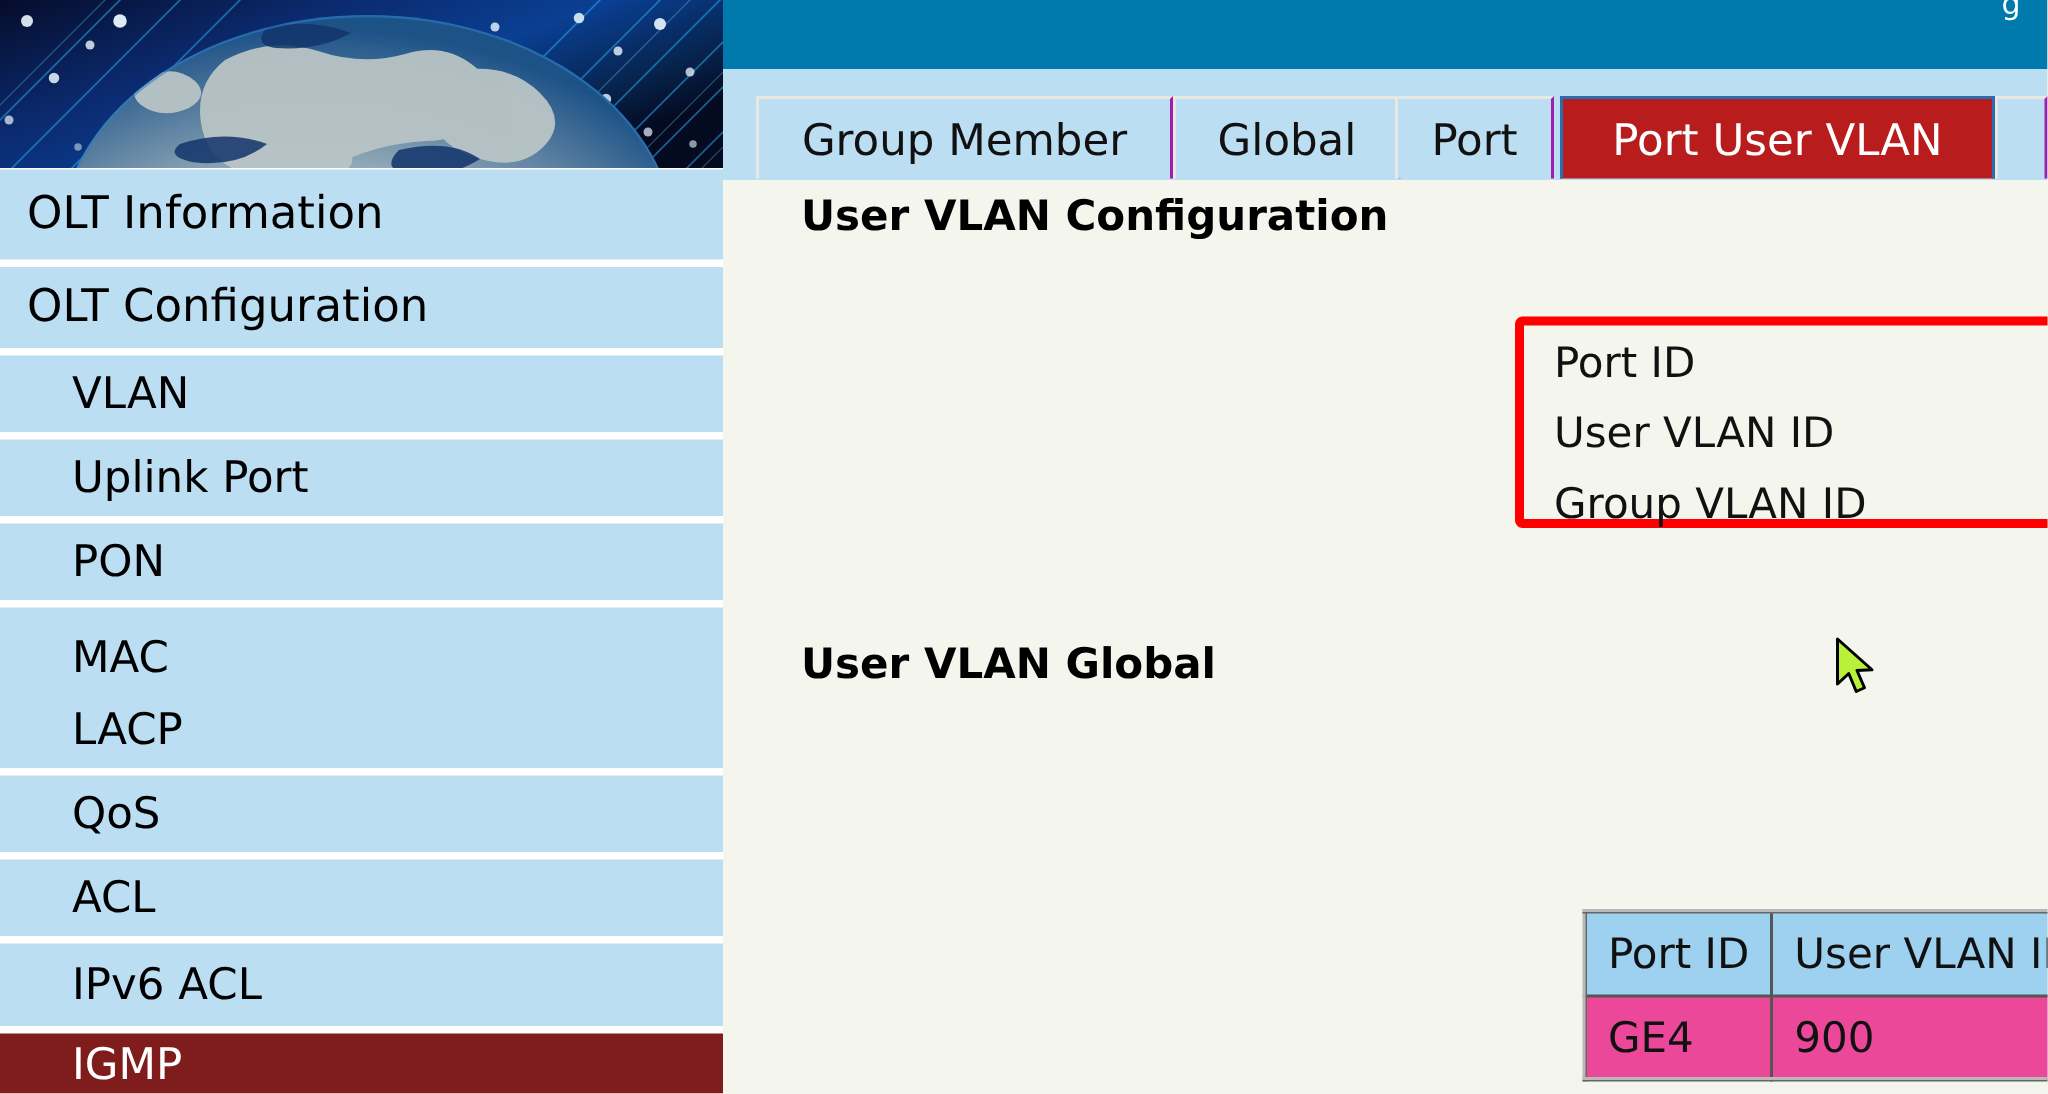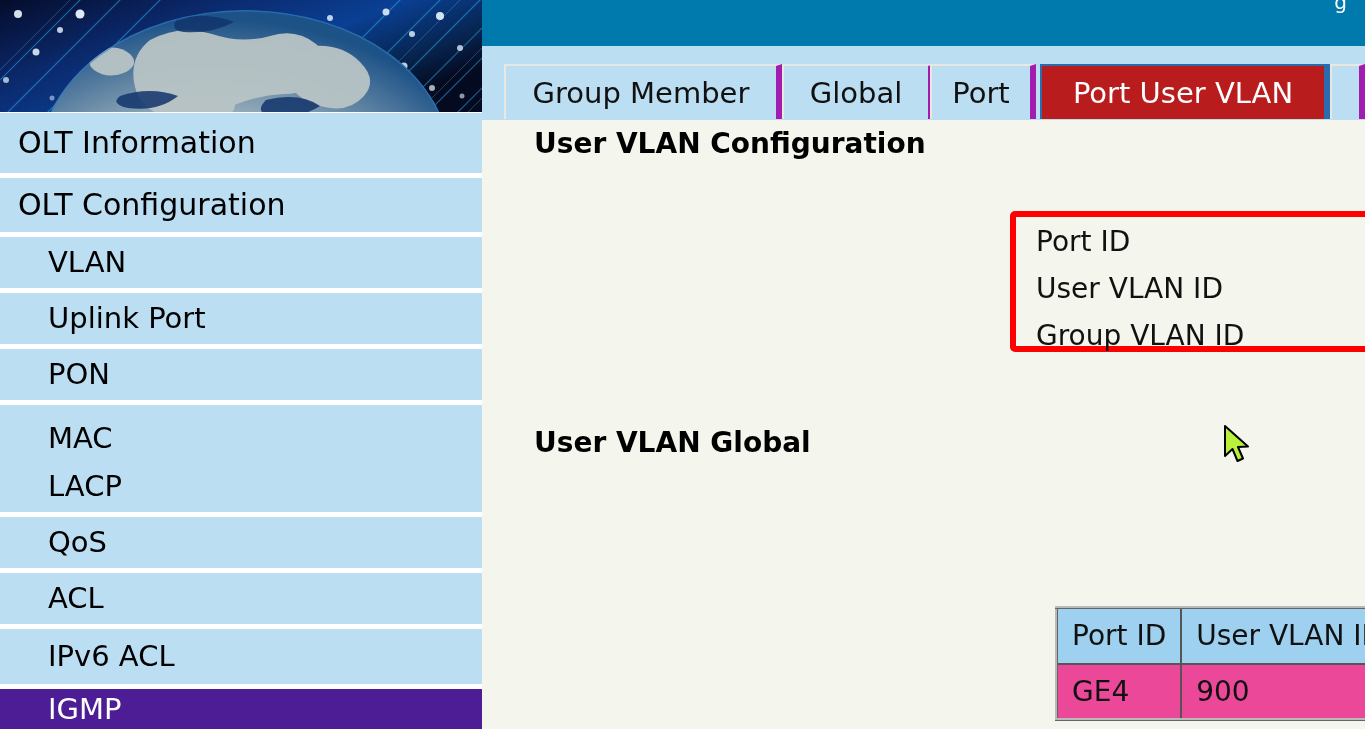--- a/index.html
+++ b/index.html
@@ -32,21 +32,21 @@
     color: #000000;
     font-size: 30px;
     line-height: 1;
     display: flex;
     align-items: center;
     box-sizing: border-box;
     font-family: "DejaVu Sans", sans-serif;
   }
   .nav-item.lvl0 { padding-left: 18px; }
   .nav-item.lvl1 { padding-left: 48px; font-size: 29px; }
-  .nav-item.active { background: #4c1d95; color: #ffffff; }
+  .nav-item.active { background: #7f1d1d; color: #ffffff; }
 
   
   #content {
     position: absolute; left: 482px; top: 0;
     width: 883px; height: 729px;
     background: #f4f5ec;
   }
   #topbar {
     position: absolute; left: 0; top: 0;
     width: 883px; height: 46px;
@@ -63,21 +63,21 @@
     width: 883px; height: 74px;
     background: #bcdef2;
   }
   .tab {
     position: absolute;
     top: 18px; height: 55px;
     box-sizing: border-box;
     background: #bcdef2;
     border-left: 2px solid #e8e8e0;
     border-top: 2px solid #e8e8e0;
-    border-right: 6px solid #a21caf;
+    border-right: 2px solid #a21caf;
     color: #111111;
     font-size: 29px;
     display: flex; align-items: center; justify-content: center;
     white-space: nowrap;
     font-family: "DejaVu Sans", sans-serif;
   }
   .tab.active {
     background: #b91c1c;
     color: #ffffff;
     border-color: #2b6cb0;

